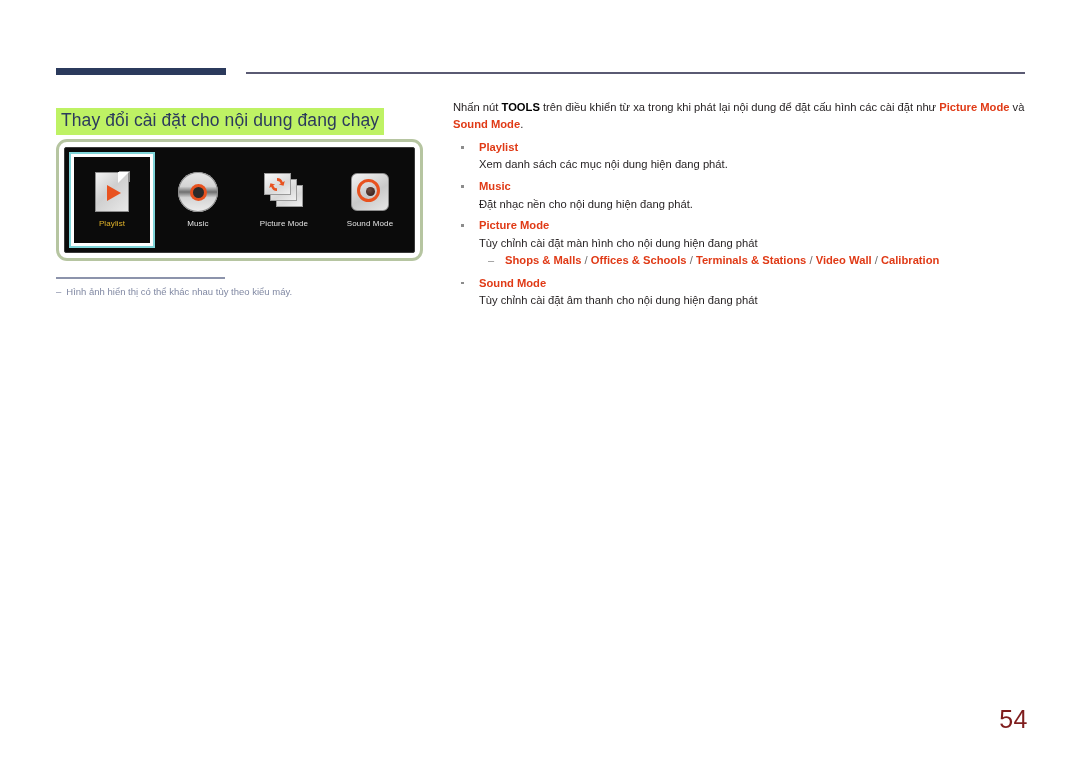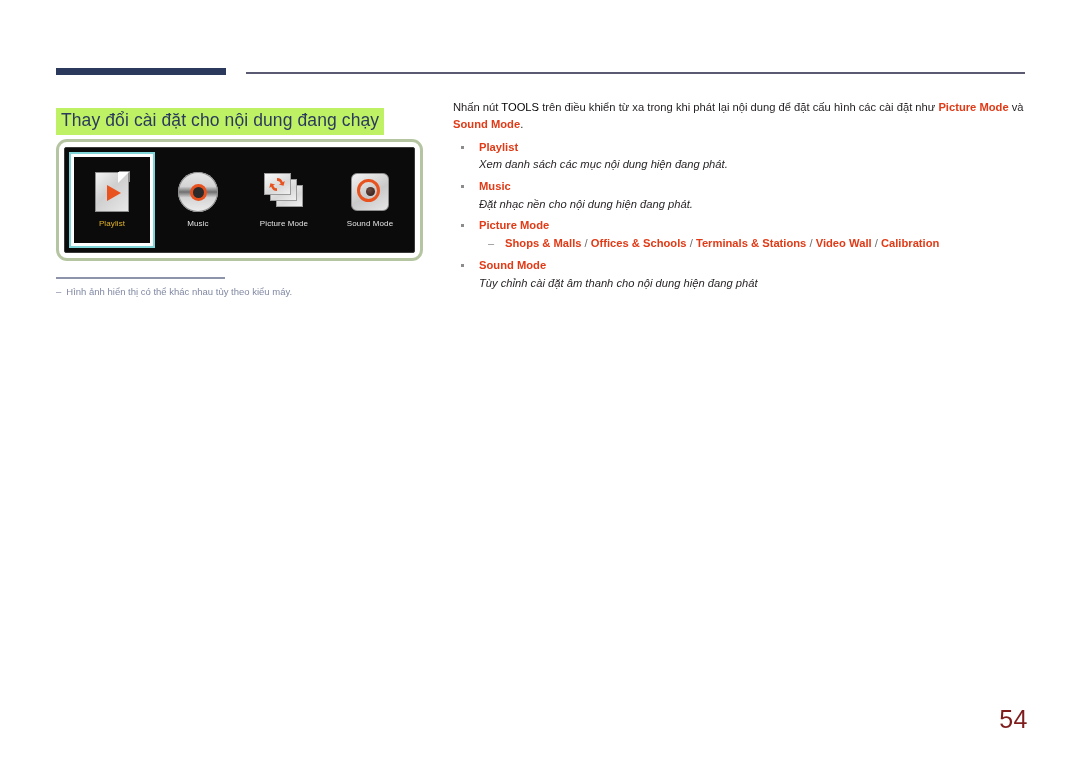--- a/index.html
+++ b/index.html
@@ -235,21 +235,21 @@
     top: 99px;
     width: 575px;
     font-size: 11.2px;
     line-height: 1.52;
   }
   #intro-paragraph {
     color: #231f20;
     margin: 0 0 6px 0;
   }
   .red { color: #e03a16; font-weight: bold; }
-  .bold { font-weight: normal; color: #000; text-align: center; }
+  .bold { font-weight: bold; color: #000; text-align: center; }
 
   ul.bullets {
     list-style: none;
     margin: 0;
     padding: 0;
   }
   ul.bullets > li {
     position: relative;
     padding-left: 26px;
     margin-bottom: 4.5px;
@@ -266,21 +266,20 @@
   .item-title {
     color: #e03a16;
     font-weight: bold;
     display: block;
     line-height: 1.55;
   }
   .item-desc {
     color: #231f20;
     display: block;
     line-height: 1.55;
-    font-style: italic;
   }
   ul.sub {
     list-style: none;
     margin: 0;
     padding: 0;
   }
   ul.sub > li {
     position: relative;
     padding-left: 26px;
     line-height: 1.6;
@@ -367,20 +366,21 @@
       <span class="item-desc">Xem danh sách các mục nội dung hiện đang phát.</span>
     </li>
 
     <li>
       <span class="item-title">Music</span>
       <span class="item-desc">Đặt nhạc nền cho nội dung hiện đang phát.</span>
     </li>
 
     <li>
       <span class="item-title">Picture Mode</span>
+      <span class="item-desc">Tùy chỉnh cài đặt màn hình cho nội dung hiện đang phát</span>
       <ul class="sub">
         <li>
           <span class="sub-items"><span>Shops &amp; Malls</span><span class="sep"> / </span><span>Offices &amp; Schools</span><span class="sep"> / </span><span>Terminals &amp; Stations</span><span class="sep"> / </span><span>Video Wall</span><span class="sep"> / </span><span>Calibration</span></span>
         </li>
       </ul>
     </li>
 
     <li>
       <span class="item-title">Sound Mode</span>
       <span class="item-desc">Tùy chỉnh cài đặt âm thanh cho nội dung hiện đang phát</span>

